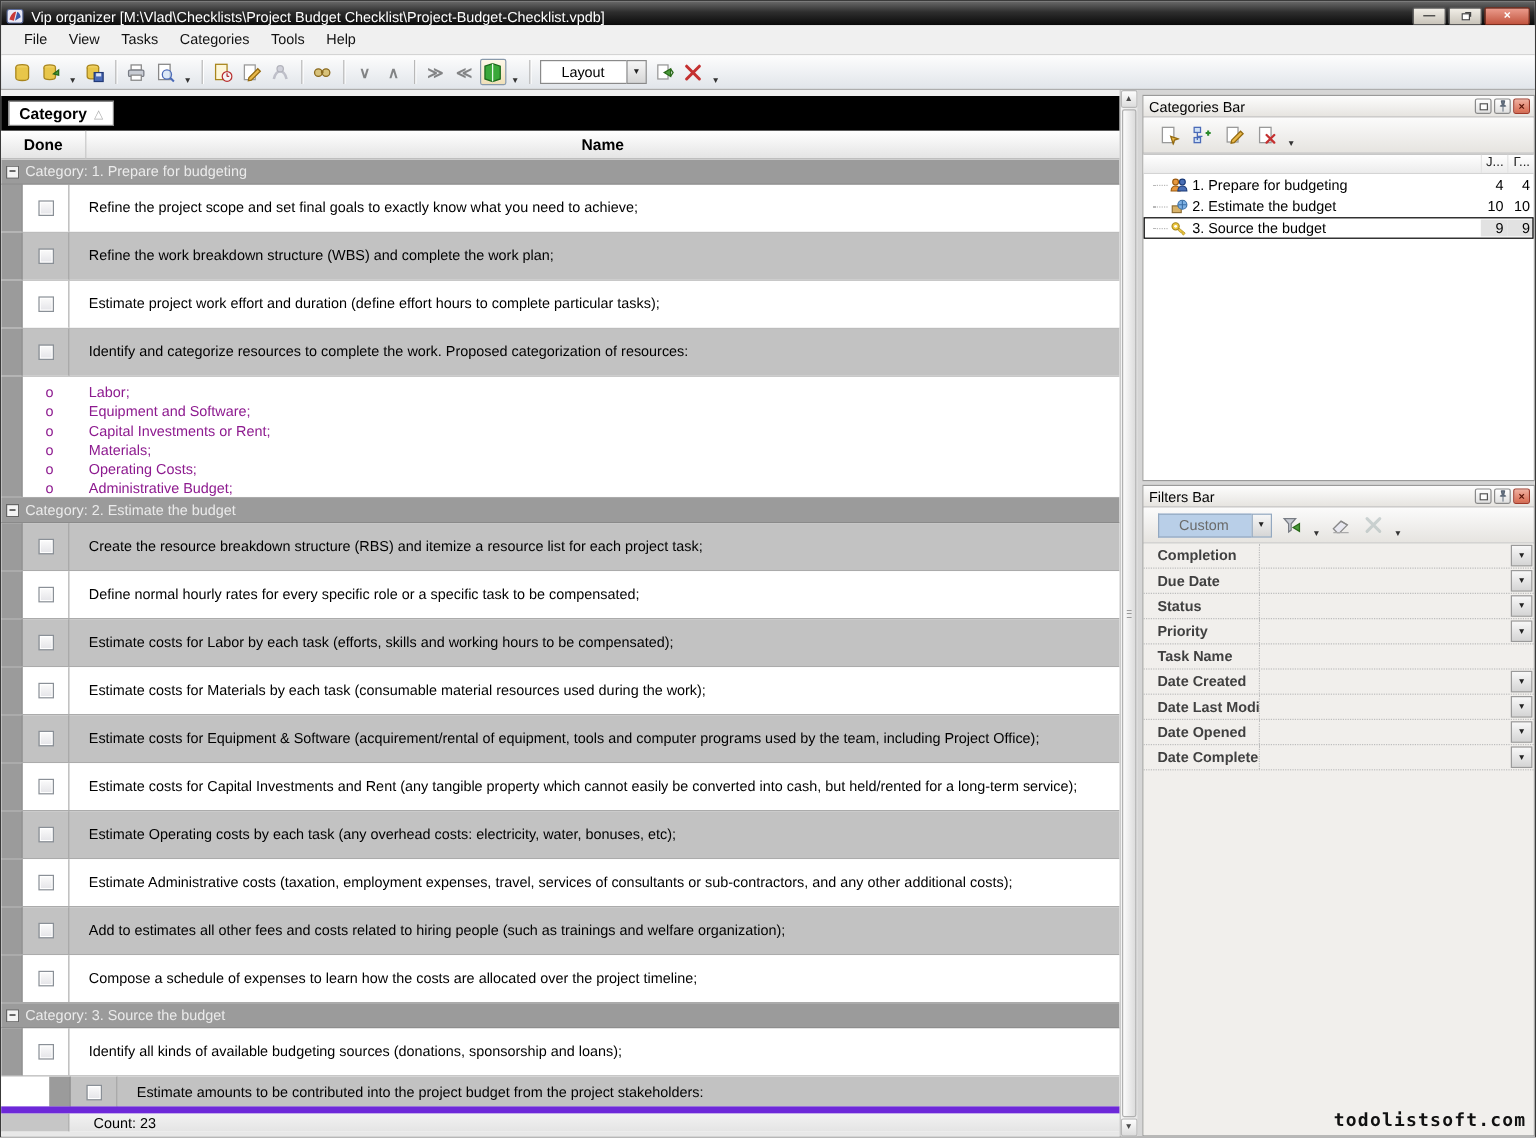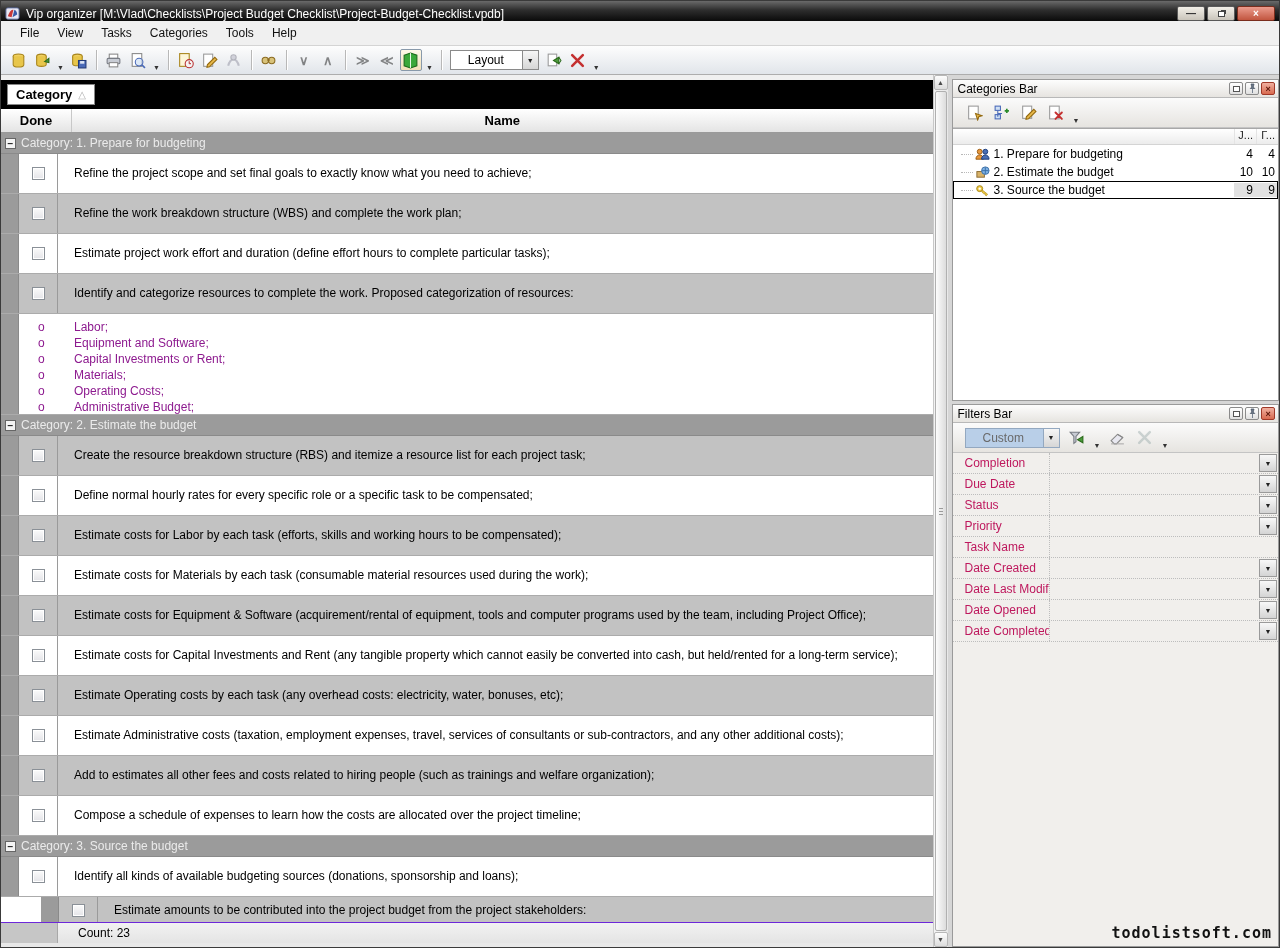--- a/index.html
+++ b/index.html
@@ -53,21 +53,21 @@
   .trow.g .donecell, .trow.g .namecell { background:#c2c2c2; }
   .trow.clipped { height:26px; border-bottom:none; overflow:hidden;padding-left:40px; }
   .gutter { width:18px; background:#9b9b9b; border-right:1px solid #8a8a8a; }
   .donecell { width:39px; display:flex; align-items:center; justify-content:center; border-right:1px solid #9a9a9a; }
   .checkbox { width:13px; height:13px; border:1px solid #8a9097; background:linear-gradient(#fbfbfb,#e4e4e8); box-shadow:inset 0 0 0 1px #fff; }
   .namecell { flex:1; display:flex; align-items:center; padding:3px 10px 3px 16px; font-size:12px; color:#000; line-height:15px; }
   .subrow { height:101px; }
   .subbody { flex:1; padding-top:5px; }
   .subline { height:16px; display:flex; align-items:center; font-size:12px; color:#8d1a8f; }
   .submark { width:55px; padding-left:19px; }
-  .countbar { height:21px; display:flex; border-top:1px solid #6d28d9; }
+  .countbar { height:21px; display:flex; border-top:6px solid #6d28d9; }
   .count-left { width:57px; background:#c6c6c6; border-right:1px solid #a8a8a8; }
   .count-main { flex:1; background:linear-gradient(#f2f2f2,#e4e4e4); display:flex; align-items:center; padding-left:20px; font-size:12px; color:#000; }
   .bottomstrip { height:4px; background:#e8e8e8; }
 
   
   .vscroll { width:15px; background:linear-gradient(90deg,#f4f4f4,#e8e8e8); display:flex; flex-direction:column; border-left:1px solid #c8c8c8; }
   .sarrow { height:15px; display:flex; align-items:center; justify-content:center; font-size:7px; color:#4a4a4a; background:linear-gradient(#fdfdfd,#ddd); border:1px solid #b8b8b8; border-radius:2px; }
   .sthumb { flex:1; margin:1px 1px; border:1px solid #b0b0b0; border-radius:2px; background:linear-gradient(90deg,#fcfcfc,#dcdcdc); position:relative; }
   .sthumb::after { content:""; position:absolute; left:3px; right:3px; top:50%; height:7px; margin-top:-3px; background:repeating-linear-gradient(#9a9a9a 0 1px, transparent 1px 3px); }
 
@@ -91,21 +91,21 @@
   .crow { height:18px; display:flex; align-items:center; position:relative; padding-left:8px; }
   .crow .treedots { width:12px; border-bottom:1px dotted #b8b8b8; height:1px; margin-right:2px; }
   .crow svg { width:15px; height:15px; margin-right:4px; flex:0 0 auto; }
   .crow-label { flex:1; white-space:nowrap; overflow:hidden; }
   .cnum { width:22px; text-align:right; padding-right:3px; }
   .crow.selected { outline:1px solid #000; outline-offset:-1px; }
   .crow.selected .cnum { background:#e2e2e2; }
 
   .filterbody { flex:1; display:flex; flex-direction:column; background:#f1efec; }
   .frow { height:21px; display:flex; align-items:stretch; border-bottom:1px dotted #bdbdbd; }
-  .flabel { width:97px; display:flex; align-items:center; padding-left:12px; font-size:12px; color:#be185d; border-right:1px dotted #bdbdbd; white-space:nowrap; overflow:hidden; }
+  .flabel { width:97px; display:flex; align-items:center; padding-left:12px; font-size:12px; color:#404040; border-right:1px dotted #bdbdbd; white-space:nowrap; overflow:hidden;font-weight:bold; }
   .fval { flex:1; }
   .fdrop { width:18px; margin:1px 1px; border:1px solid #9a9a9a; background:linear-gradient(#f8f8f8,#d4d4d4); display:flex; align-items:center; justify-content:center; font-size:7px; color:#222; }
   .fempty { flex:1; }
   .fcombo .combo-field { width:78px; background:#b9cfe8; color:#6a6a6a; border-color:#93a8c0; }
   .fcombo .combo-btn { border-color:#93a8c0; }
 
   .watermark { position:absolute; right:8px; bottom:6px; font-family:"DejaVu Sans Mono", monospace; font-weight:bold; font-size:15px; color:#111; letter-spacing:1px; }
 </style>
 </head>
 <body>

